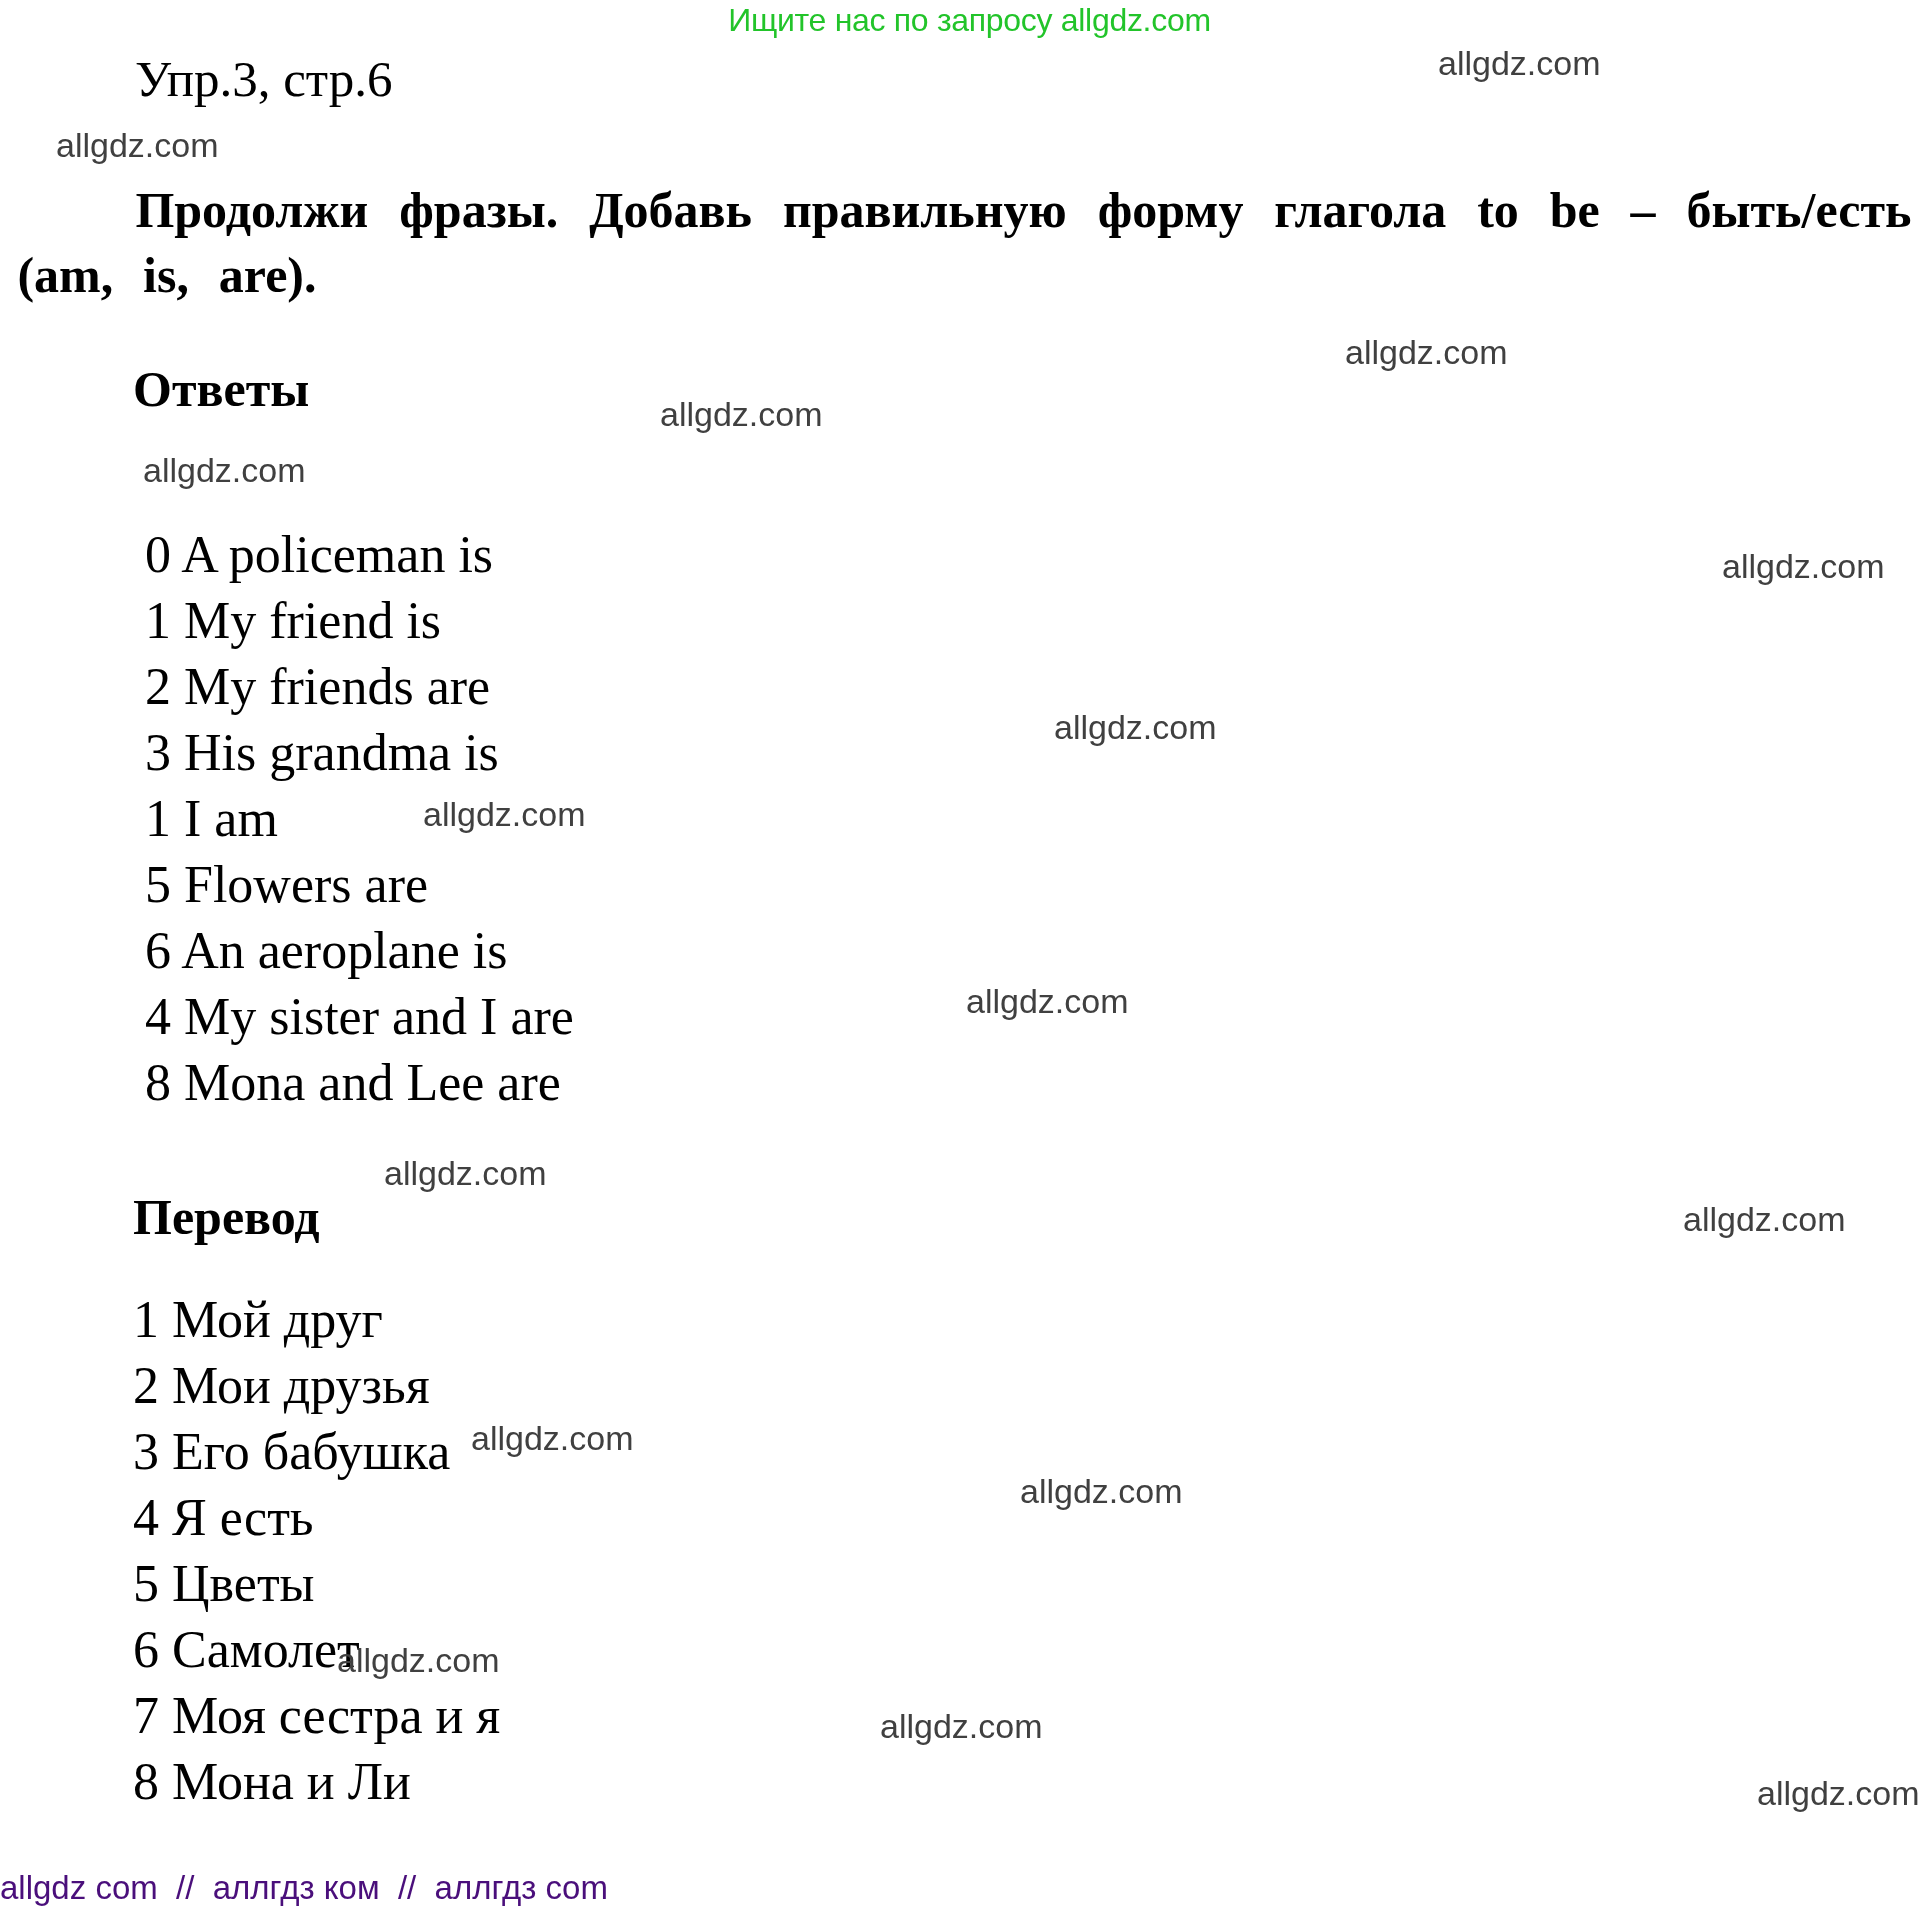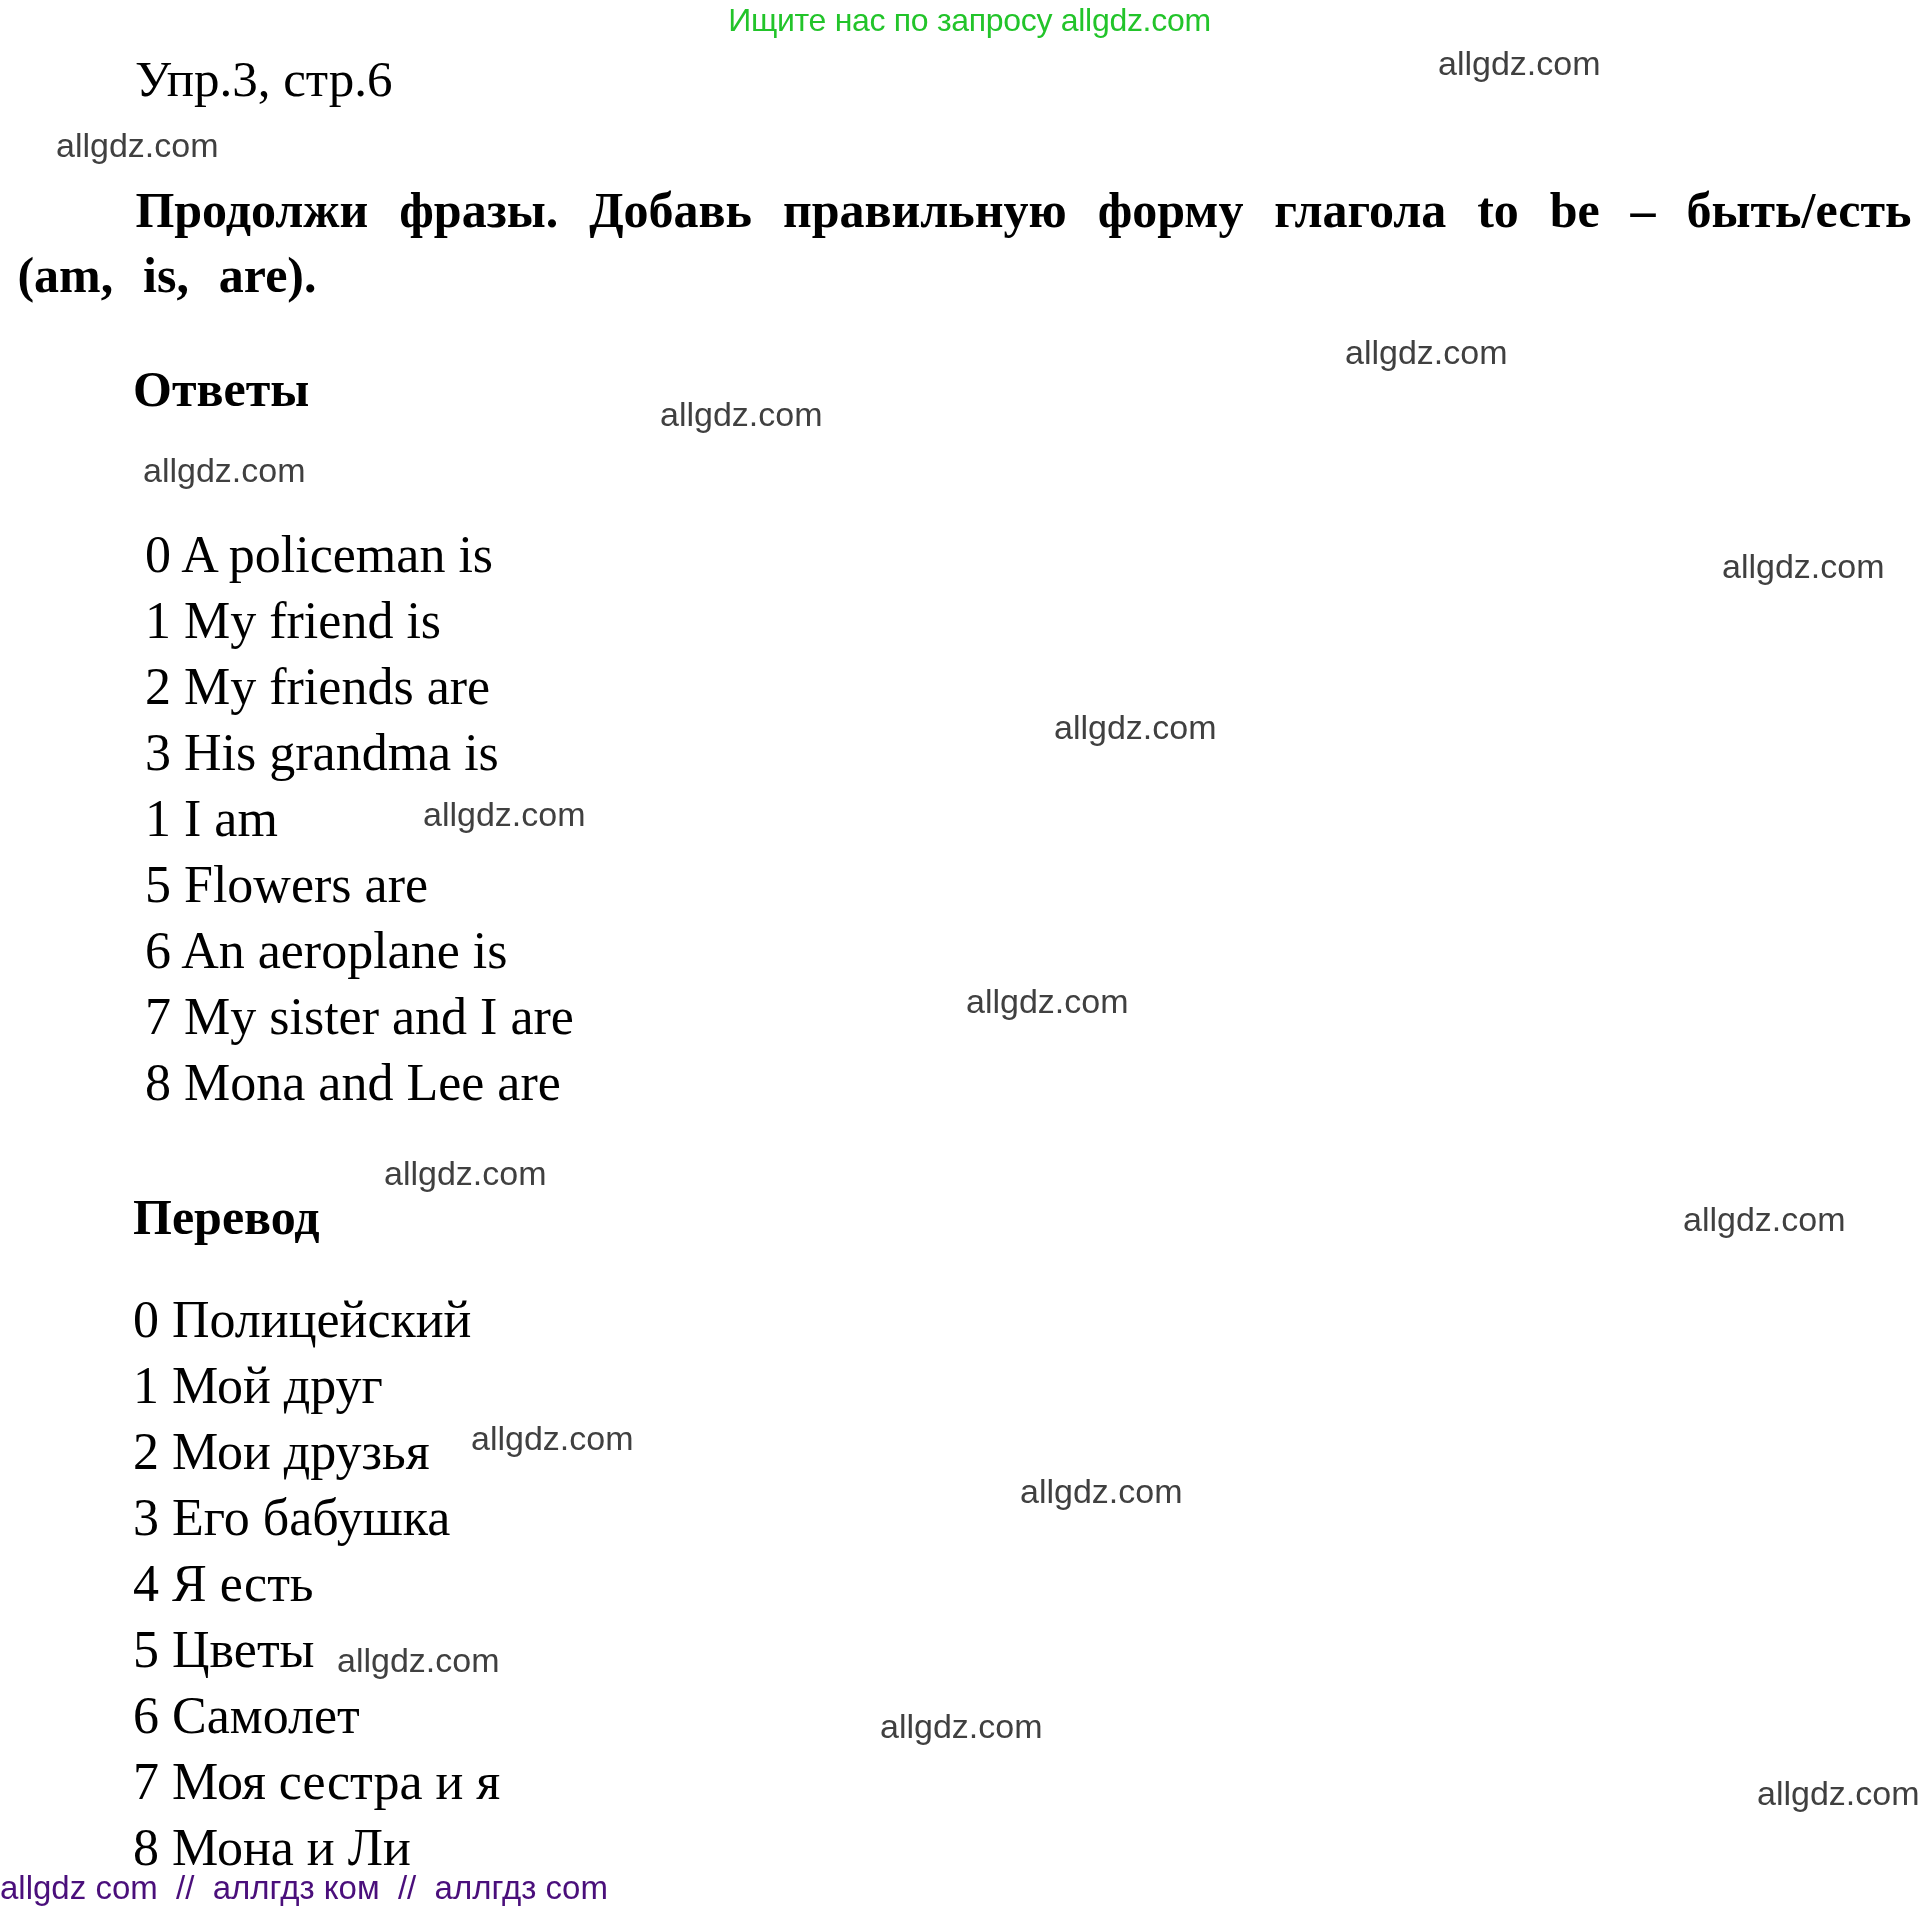--- a/index.html
+++ b/index.html
@@ -33,28 +33,27 @@
 <div class="section-heading" style="top:360px;">Ответы</div>
 
 <ul class="list" style="top:522px;margin-left:12px;">
   <li>0 A policeman is</li>
   <li>1 My friend is</li>
   <li>2 My friends are</li>
   <li>3 His grandma is</li>
   <li>1 I am</li>
   <li>5 Flowers are</li>
   <li>6 An aeroplane is</li>
-  <li>7 My sister and I are</li>
+  <li>4 My sister and I are</li>
   <li>8 Mona and Lee are</li>
 </ul>
 
 <div class="section-heading" style="top:1163px;margin-top:25px;">Перевод</div>
 
 <ul class="list" style="top:1287px;">
-  <li>0 Полицейский</li>
   <li>1 Мой друг</li>
   <li>2 Мои друзья</li>
   <li>3 Его бабушка</li>
   <li>4 Я есть</li>
   <li>5 Цветы</li>
   <li>6 Самолет</li>
   <li>7 Моя сестра и я</li>
   <li>8 Мона и Ли</li>
 </ul>
 

